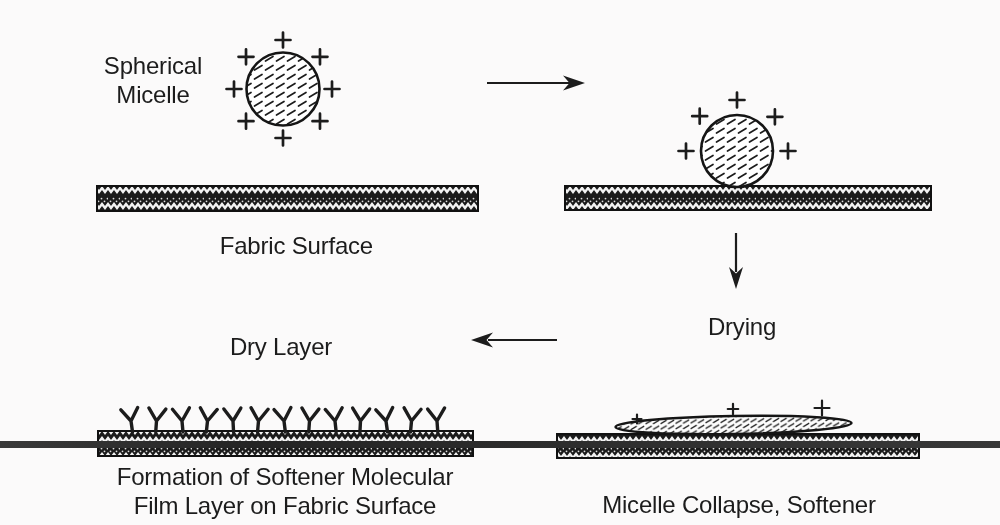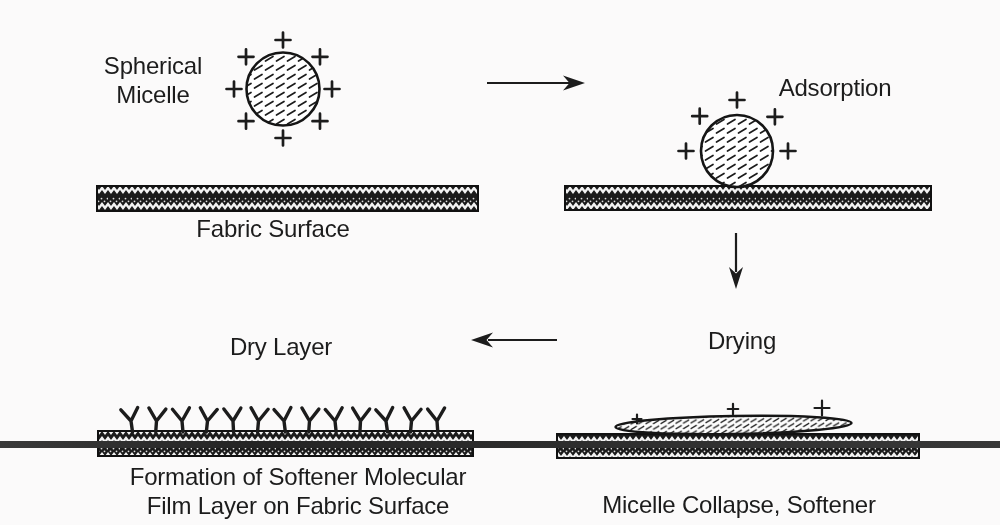--- a/index.html
+++ b/index.html
@@ -8,25 +8,25 @@
     background:#fbfafa;
     font-family:"Liberation Sans","DejaVu Sans",sans-serif;
   }
   .stage{position:absolute;inset:0;width:1000px;height:448px;}
   svg.diagram{position:absolute;left:0;top:0;}
   .lbl{
     position:absolute;color:#1c1c1c;font-size:24px;line-height:29px;
     text-align:center;white-space:pre-line;letter-spacing:-0.2px;
   }
   .lbl-stage1{left:63px;top:51px;width:180px;}
-  .lbl-fabric-surface{left:173px;top:214px;width:200px;}
+  .lbl-fabric-surface{left:173px;top:231px;width:200px;text-align:right;}
   .lbl-adsorption{left:735px;top:73px;width:200px;}
-  .lbl-drying{left:642px;top:326px;width:200px;}
+  .lbl-drying{left:642px;top:312px;width:200px;}
   .lbl-dry-fabric{left:181px;top:332px;width:200px;}
-  .lbl-formation{left:98px;top:462px;width:400px;}
+  .lbl-formation{left:85px;top:462px;width:400px;}
   .lbl-collapse{left:539px;top:490px;width:400px;}
   .footer-bar{
     position:absolute;left:0;bottom:0;width:1000px;height:7px;z-index:5;
     background:linear-gradient(90deg,#3a3a3a 0%,#242424 25%,#2e2e2e 60%,#383838 100%);
   }
 </style>
 </head>
 <body>
 
 <div class="stage">
@@ -151,21 +151,20 @@
           </g>
         </g>
     </g>
   </svg>
 
   <div class="lbl lbl-stage1">Spherical
 Micelle</div>
 
   <div class="lbl lbl-fabric-surface">Fabric Surface</div>
 
-  <div class="lbl lbl-adsorption">Adsorption</div>
 
   <div class="lbl lbl-drying">Drying</div>
 
   <div class="lbl lbl-dry-fabric">Dry Layer</div>
 
   <div class="lbl lbl-formation">Formation of Softener Molecular
 Film Layer on Fabric Surface</div>
 
   <div class="lbl lbl-collapse">Micelle Collapse, Softener
 Molecules Spreading</div>

